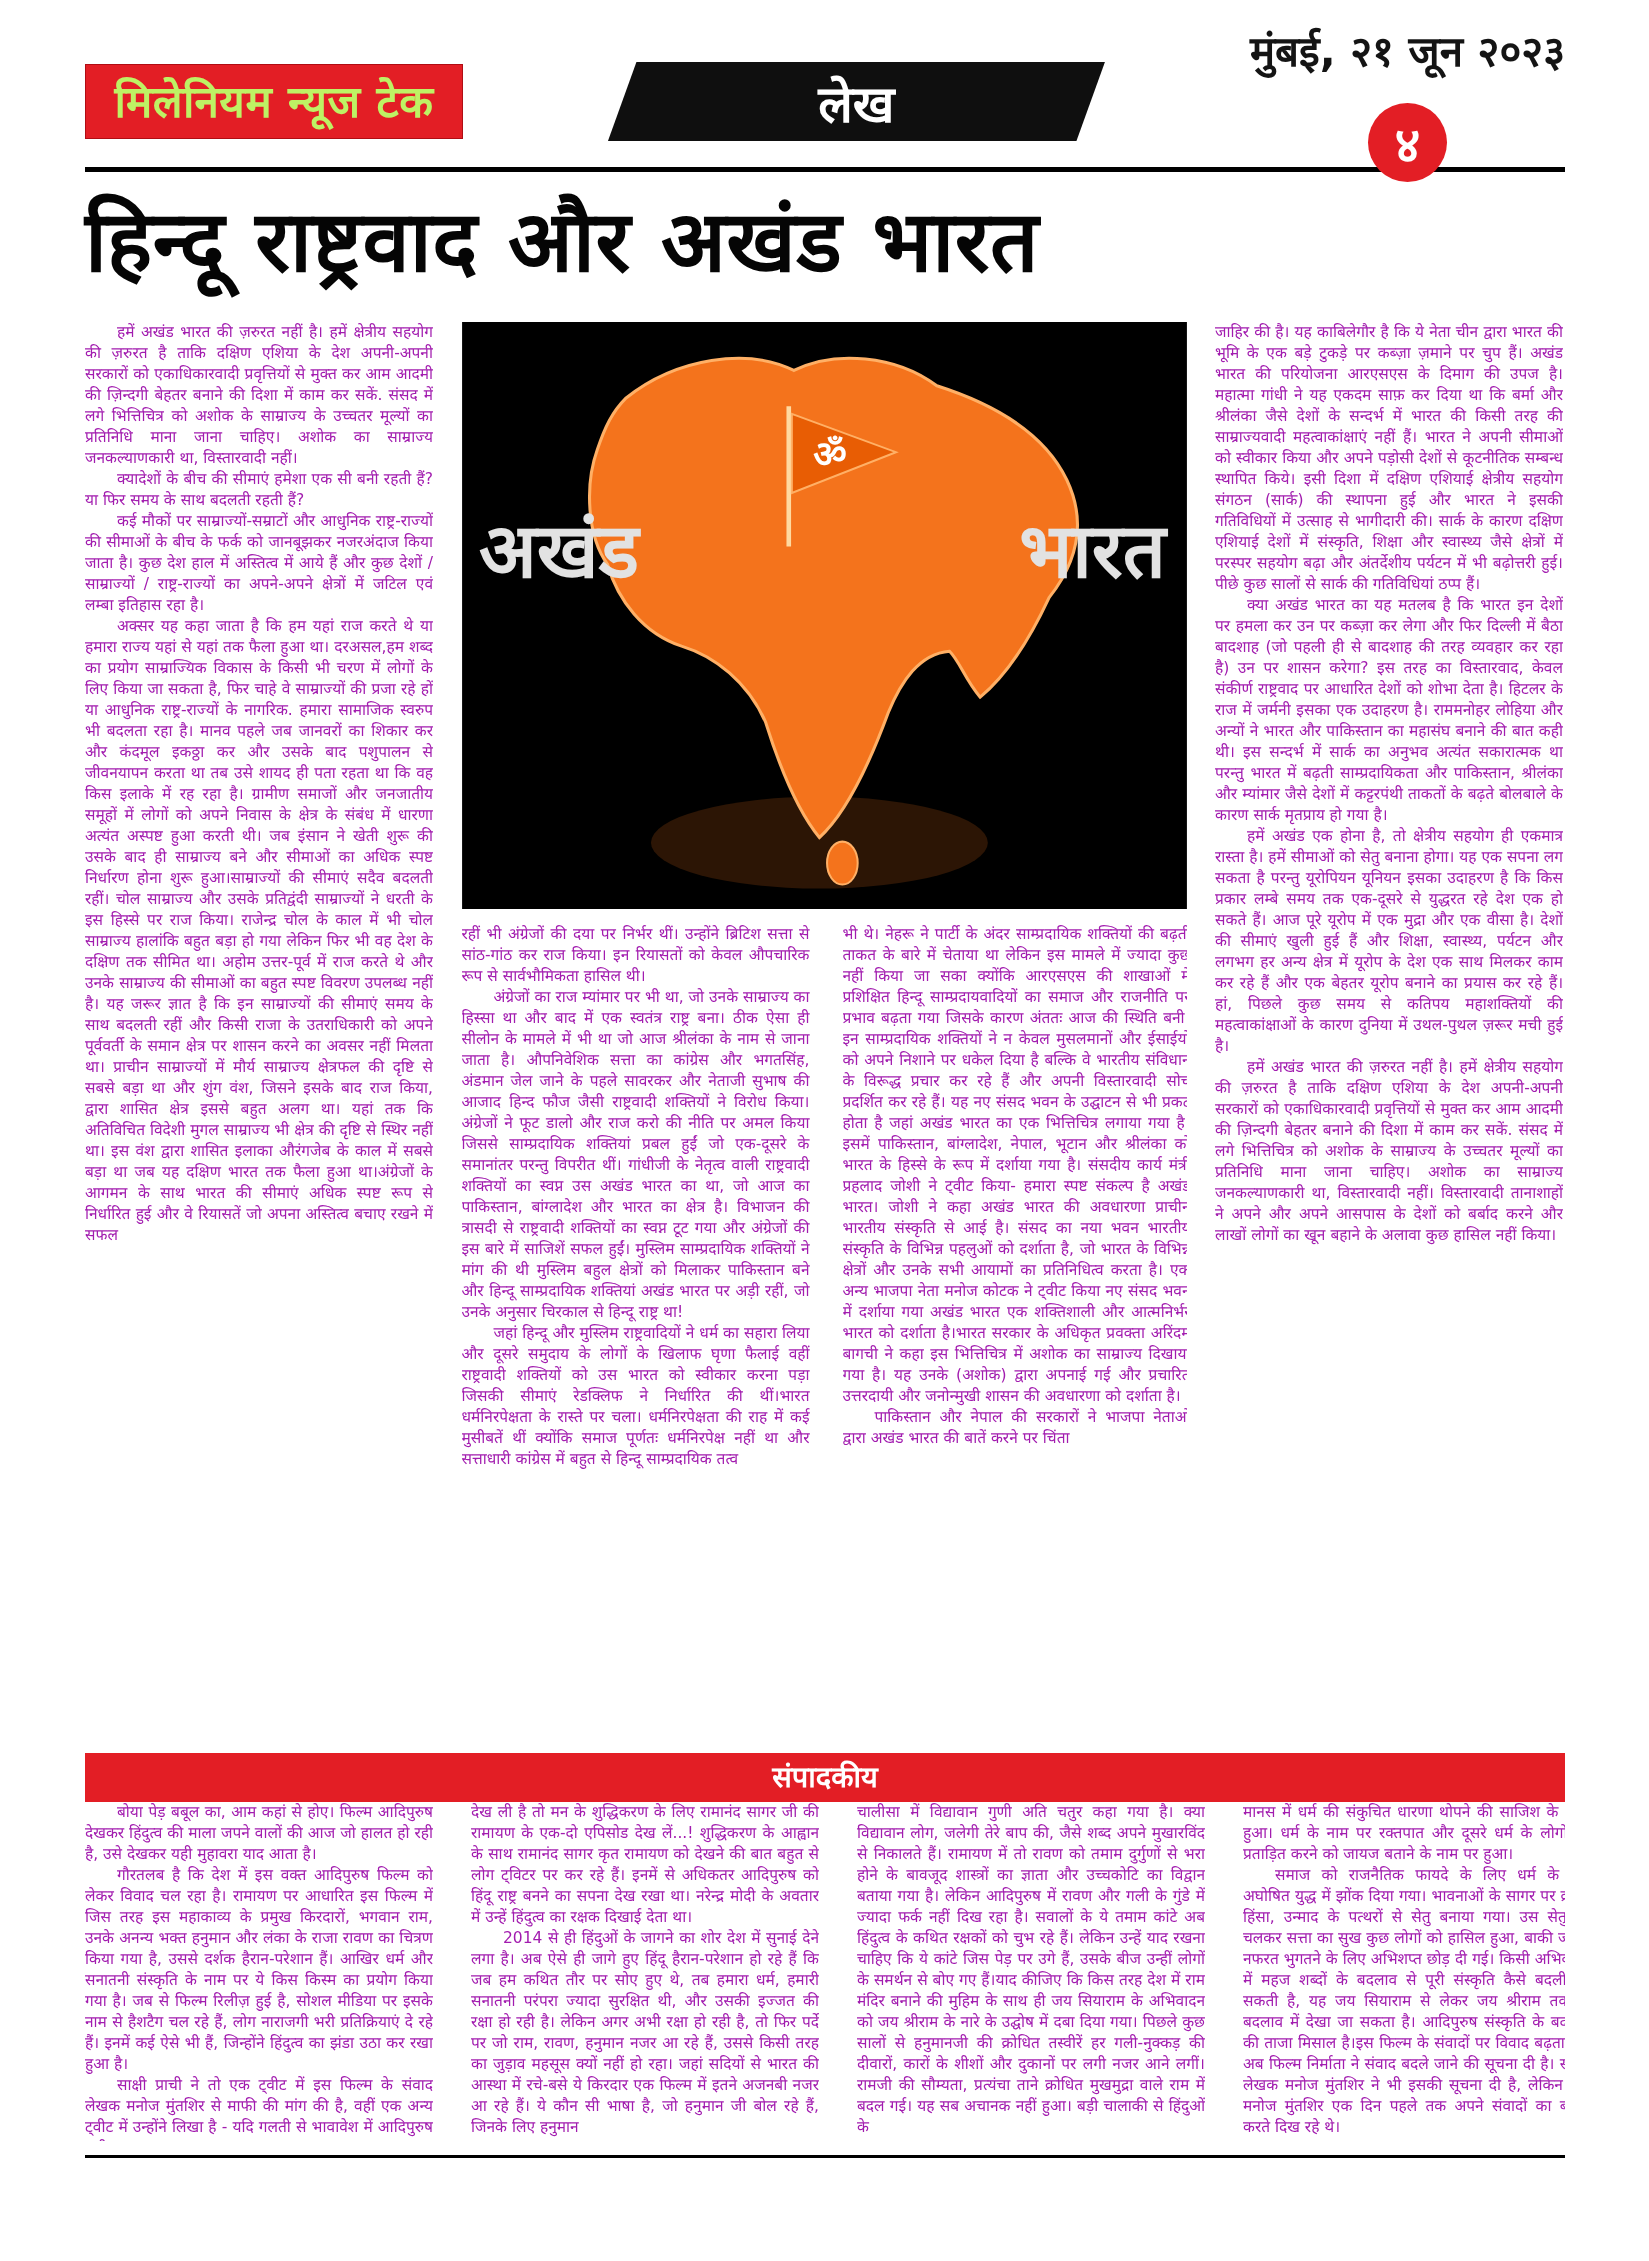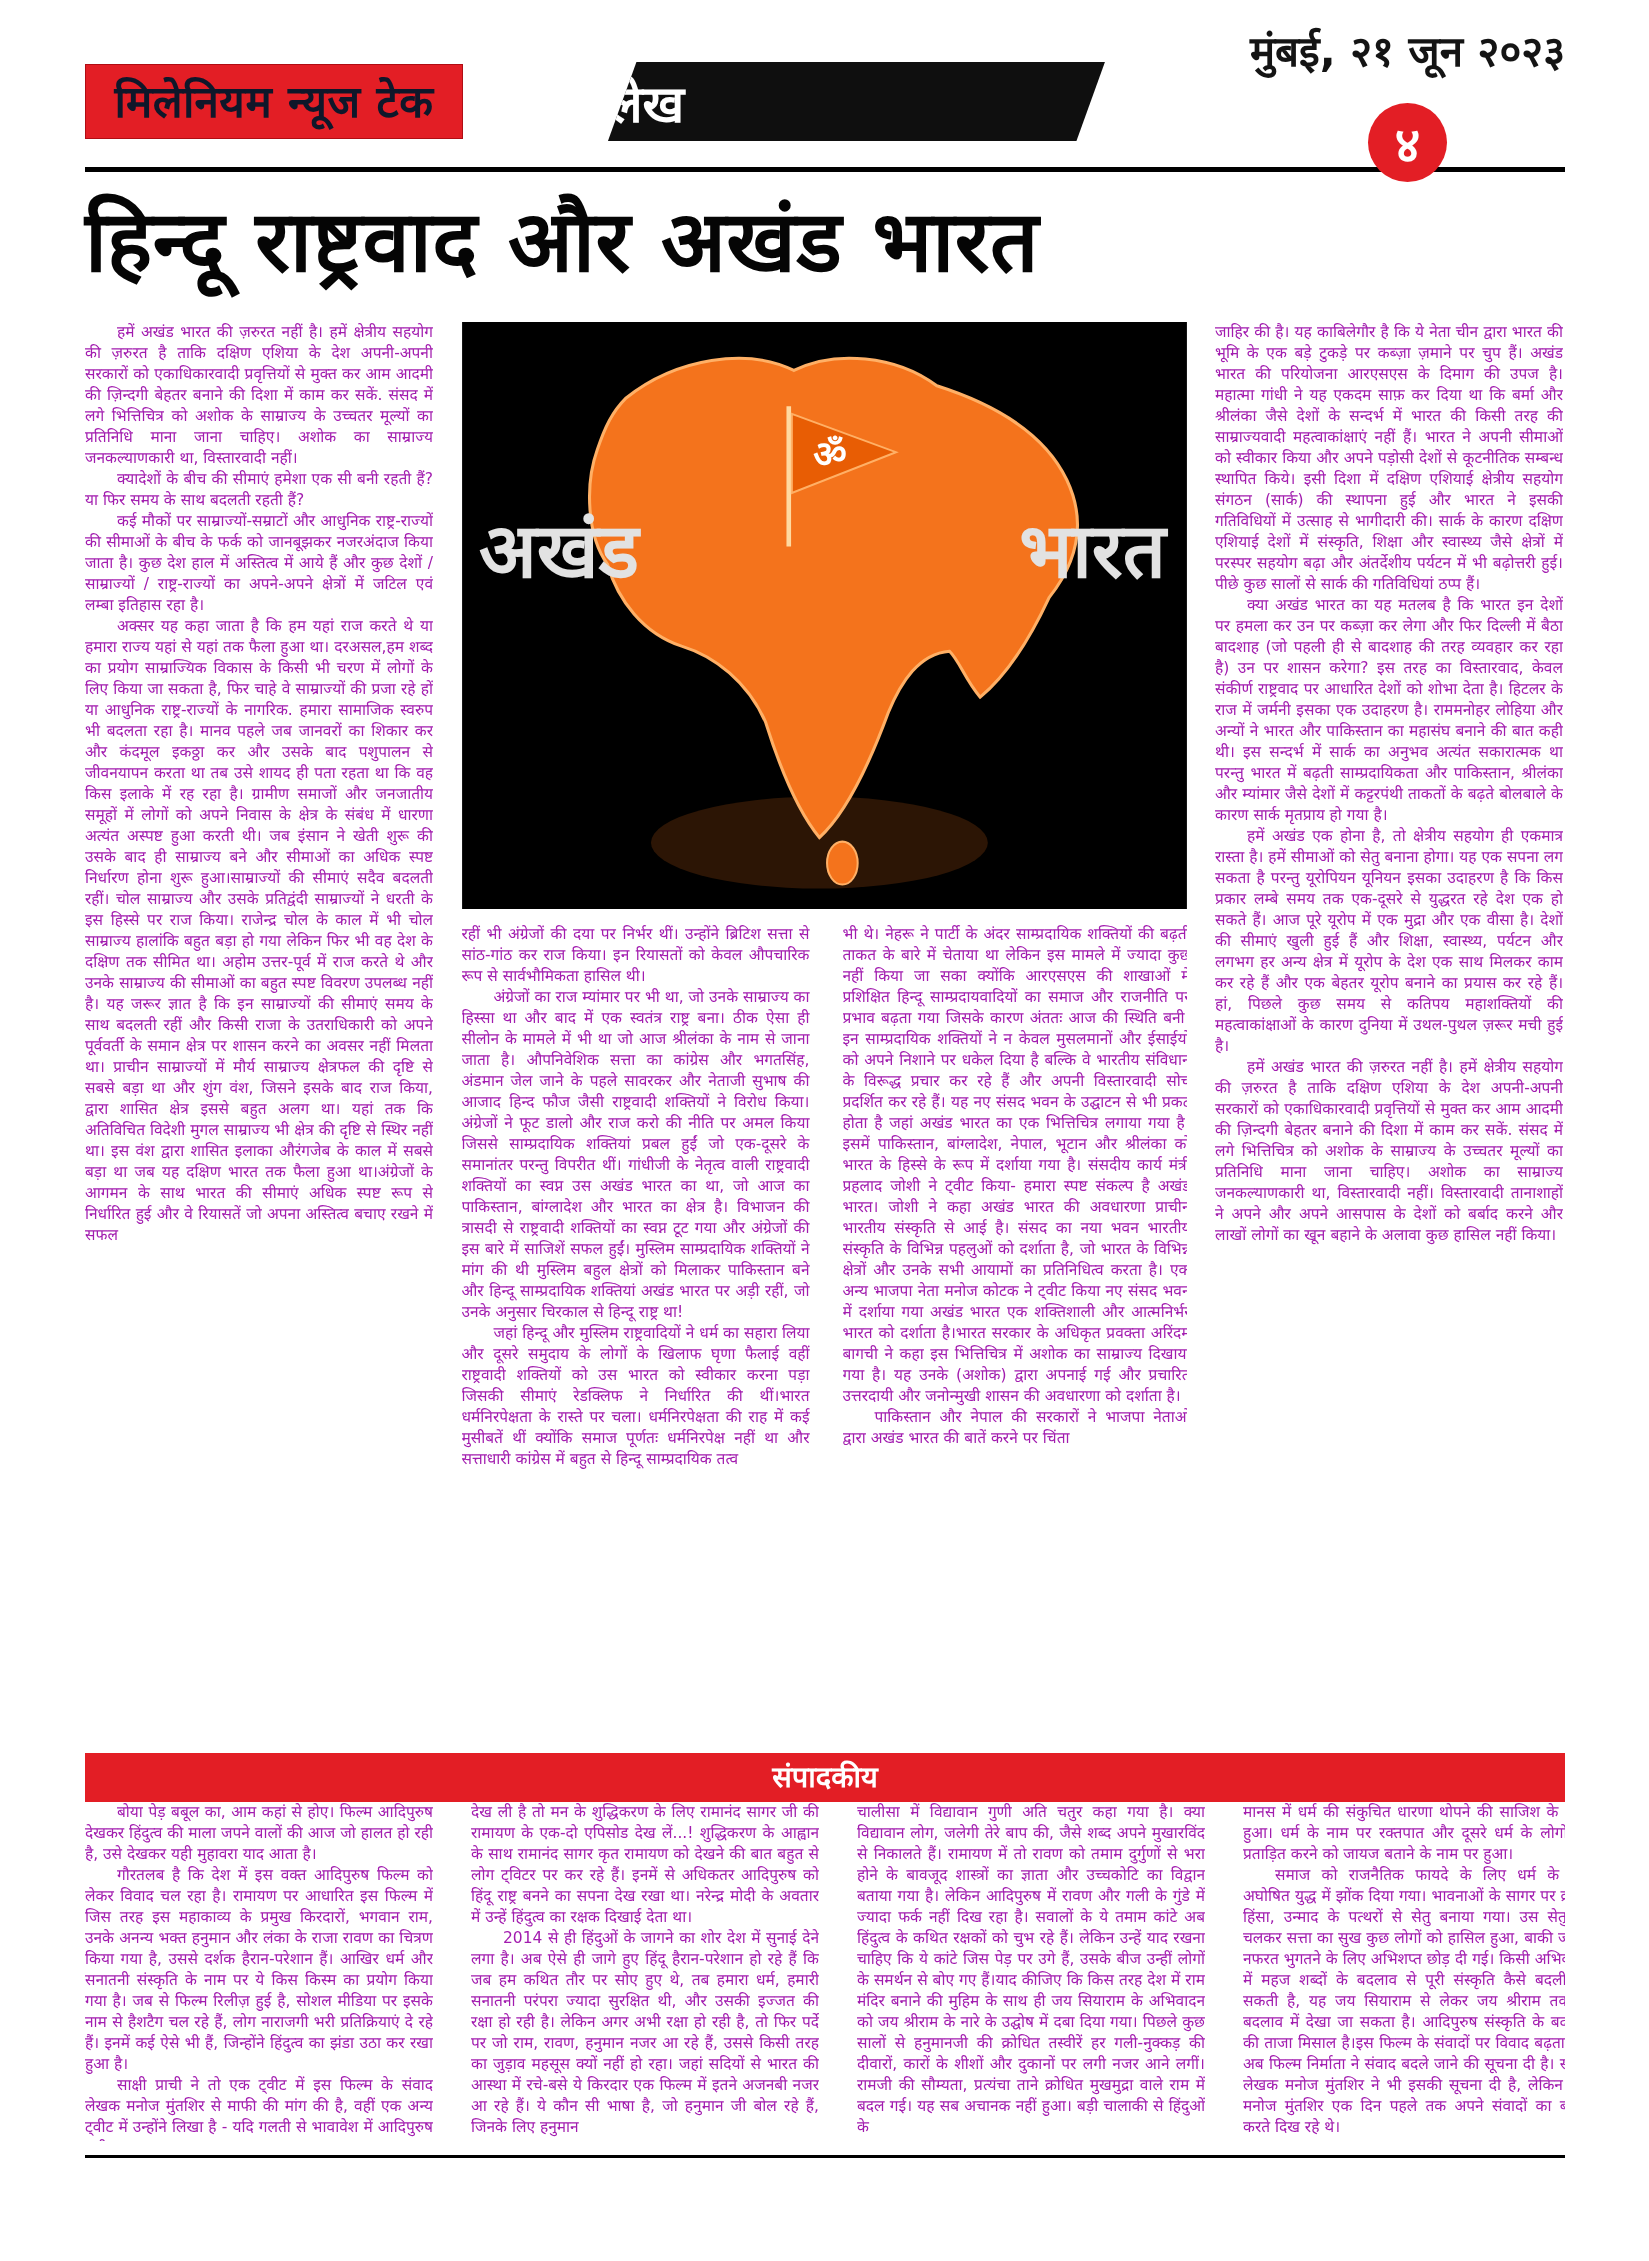--- a/index.html
+++ b/index.html
@@ -10,30 +10,30 @@
     background: #ffffff;
     padding: 47px 85px 15.5px;
     font-family: "DejaVu Sans", "Liberation Sans", sans-serif;
     color: #141414;
     position: relative;
     overflow: hidden;
   }
   
   .masthead-row { display: flex; align-items: center; justify-content: space-between; height: 109px; }
   .masthead {
-    background: #e31e25; color: #0f172a;
+    background: #e31e25; color: #bef264;
     font-size: 44px; font-weight: bold;
     padding: 14.5px 28.5px; line-height: 1;
     letter-spacing: 0.5px; white-space: nowrap;
     border: 1.6px solid #b00d14;
   }
   .section-banner {
     background: #0f0f0f; color: #ffffff;
     width: 497px; height: 79px;
-    display: flex; align-items: center; justify-content: flex-start;
+    display: flex; align-items: center; justify-content: center;
     font-size: 51px; font-weight: bold;
     clip-path: polygon(28.5px 0, 100% 0, calc(100% - 28.5px) 100%, 0 100%);
   }
   .header-right { display: flex; align-items: center; gap: 25px; flex-direction: column; }
   .edition-date { font-size: 42px; font-weight: bold; white-space: nowrap; }
   .page-circle {
     width: 79px; height: 79px; border-radius: 50%;
     background: #e31e25; color: #ffffff;
     display: flex; align-items: center; justify-content: center;
     font-size: 49px; font-weight: bold;

